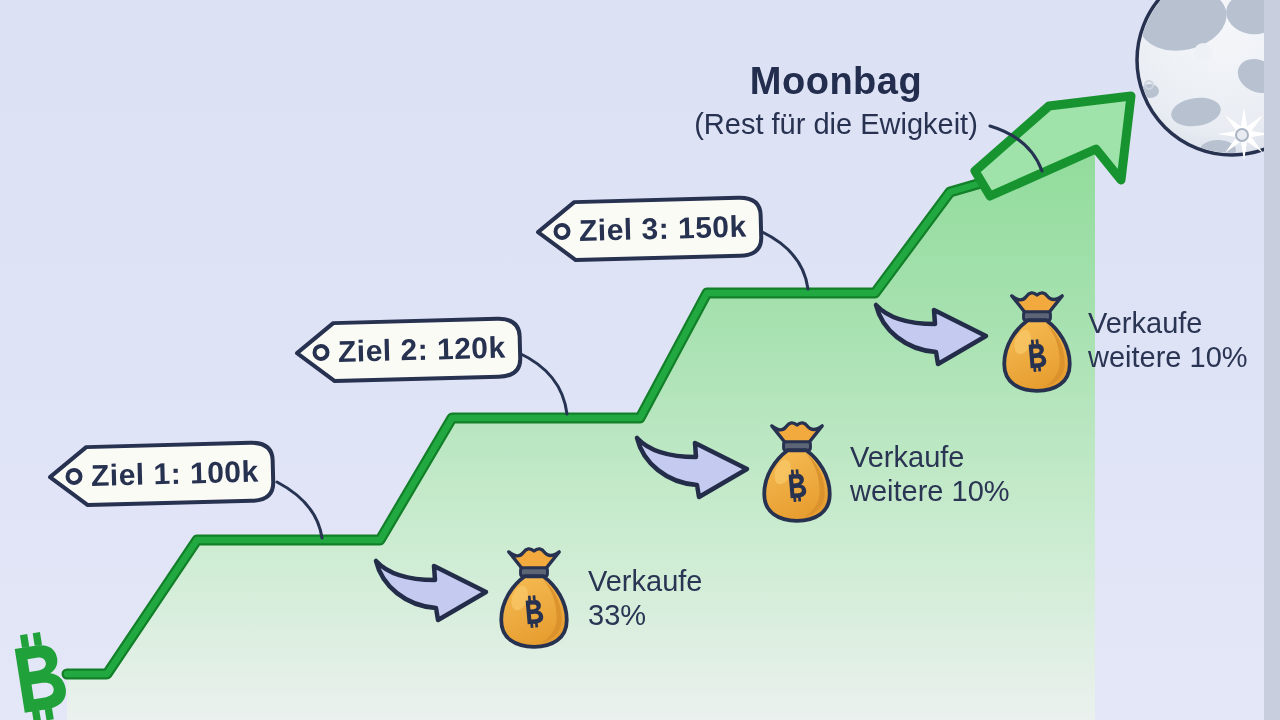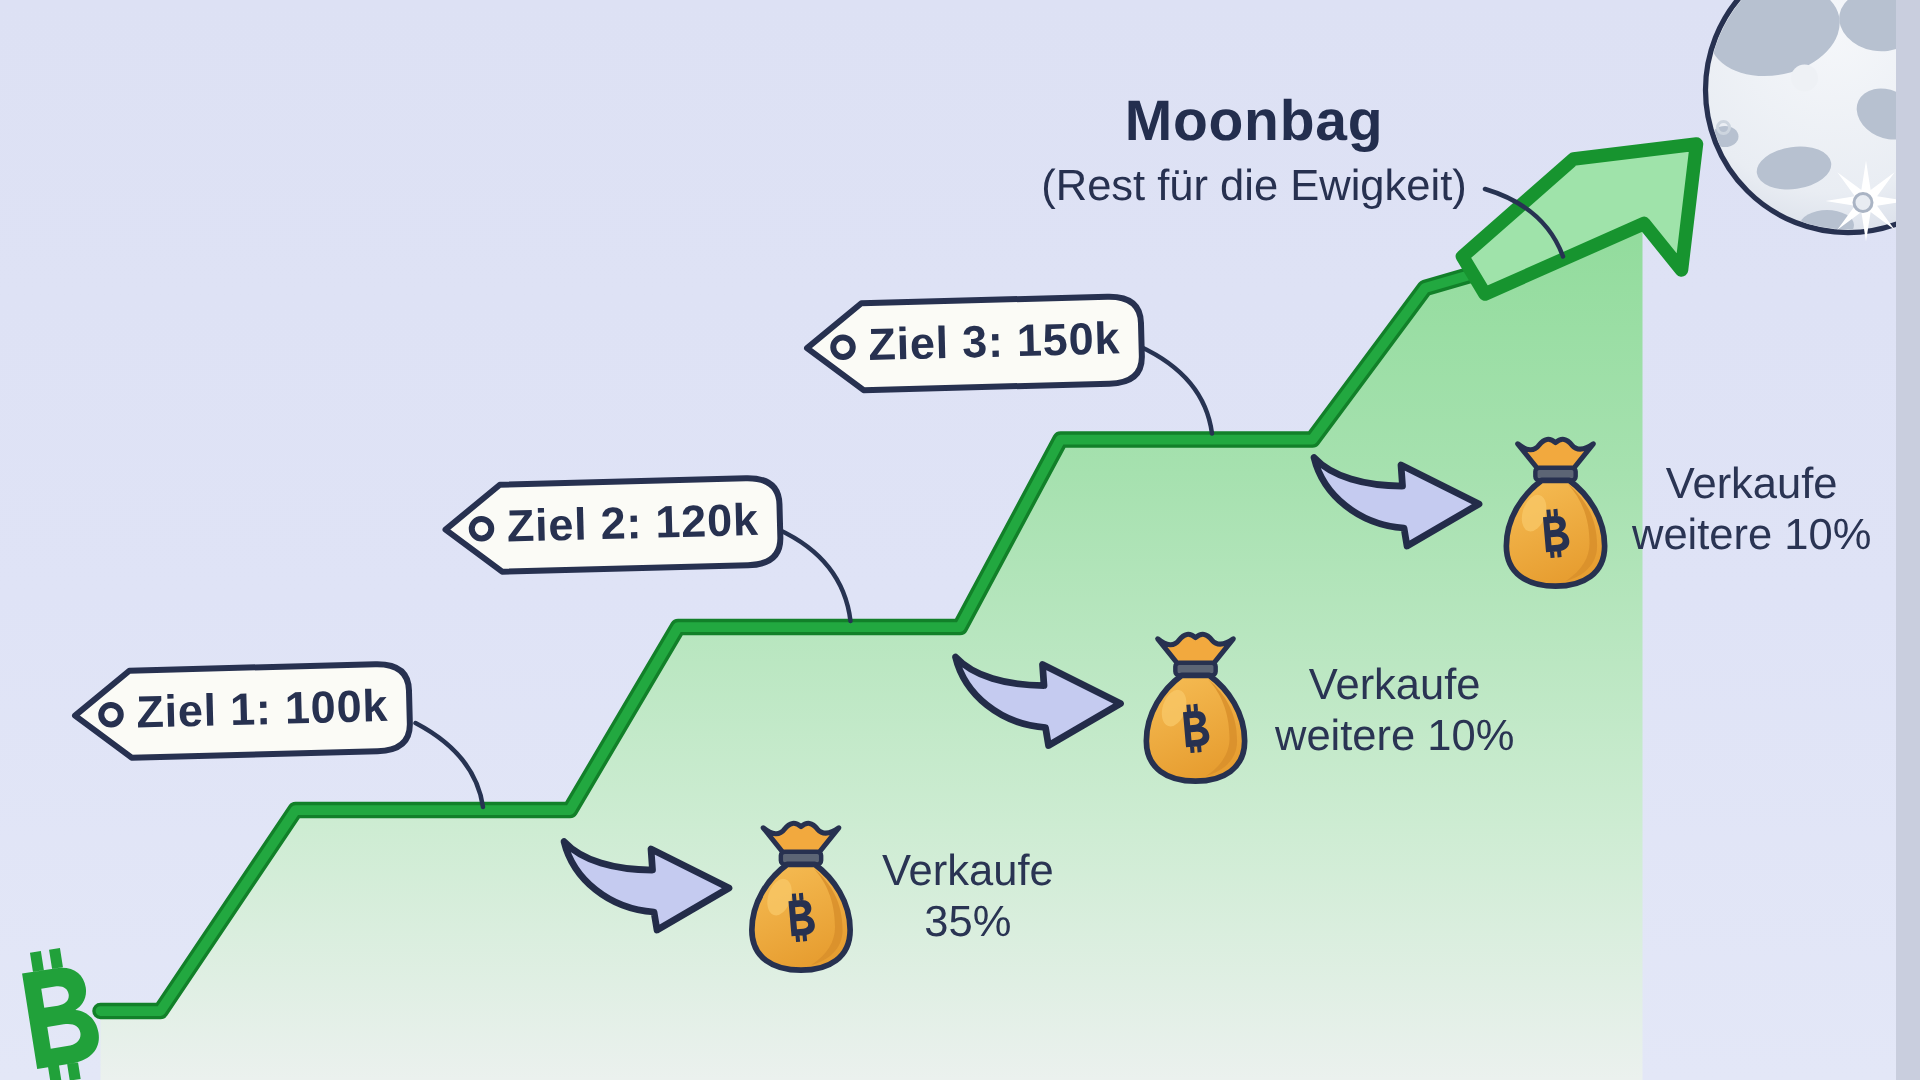--- a/index.html
+++ b/index.html
@@ -18,21 +18,21 @@
   .tag{width:232px;height:66px;transform:rotate(-1.5deg);transform-origin:20% 50%;}
   .tag svg{position:absolute;left:0;top:0;}
   .tag .tag-label{
     position:absolute;left:46px;top:50%;transform:translateY(-50%);
     font-size:30px;font-weight:bold;color:#273150;letter-spacing:.5px;white-space:nowrap;
   }
   .tag-1{left:45px;top:443px;}
   .tag-2{left:292px;top:319px;}
   .tag-3{left:533px;top:198px;}
   
-  .sell-note{color:#2a3453;font-size:29px;font-weight:500;line-height:34px;white-space:nowrap;text-align:center;}
+  .sell-note{color:#2a3453;font-size:29px;font-weight:500;line-height:34px;white-space:nowrap;}
   .sell-1{left:588px;top:564px;}
   .sell-2{left:850px;top:440px;}
   .sell-3{left:1088px;top:306px;}
 </style>
 </head>
 <body>
 
 <div id="stage">
 
   <svg id="chart" viewBox="0 0 1280 720" xmlns="http://www.w3.org/2000/svg">
@@ -145,21 +145,21 @@
   <div class="abs tag tag-3">
     <svg width="232" height="66" viewBox="0 0 232 66">
       <path d="M42,4 H206 Q228,4 228,22 V44 Q228,62 206,62 H42 L5,33 Z" fill="#fbfbf6" stroke="#273150" stroke-width="4" stroke-linejoin="round"></path>
       <circle cx="29" cy="33" r="6.5" fill="none" stroke="#273150" stroke-width="4"></circle>
     </svg>
     <span class="tag-label">Ziel 3: 150k</span>
   </div>
 
   <div class="abs sell-note sell-1">
     <div>Verkaufe</div>
-    <div>35%</div>
+    <div>33%</div>
   </div>
   <div class="abs sell-note sell-2">
     <div>Verkaufe</div>
     <div>weitere 10%</div>
   </div>
   <div class="abs sell-note sell-3">
     <div>Verkaufe</div>
     <div>weitere 10%</div>
   </div>
 

